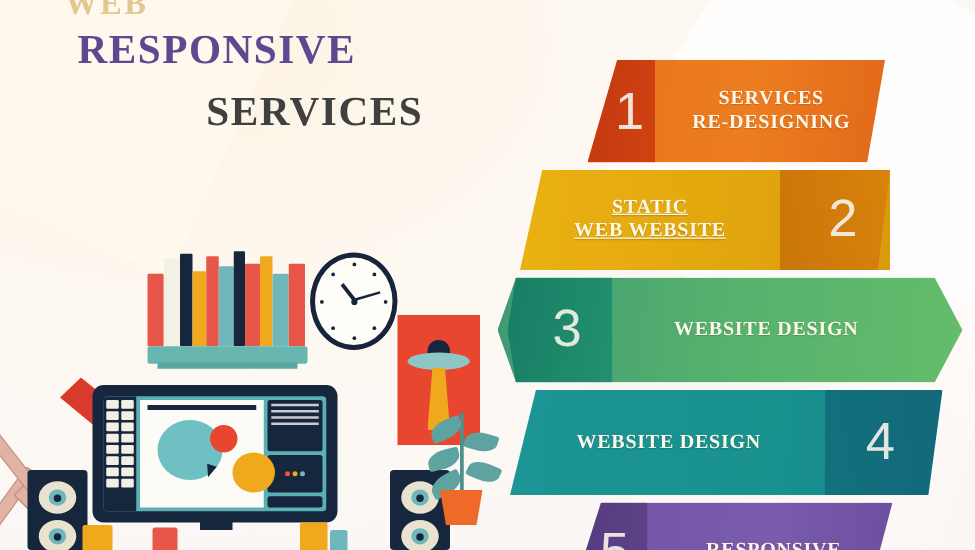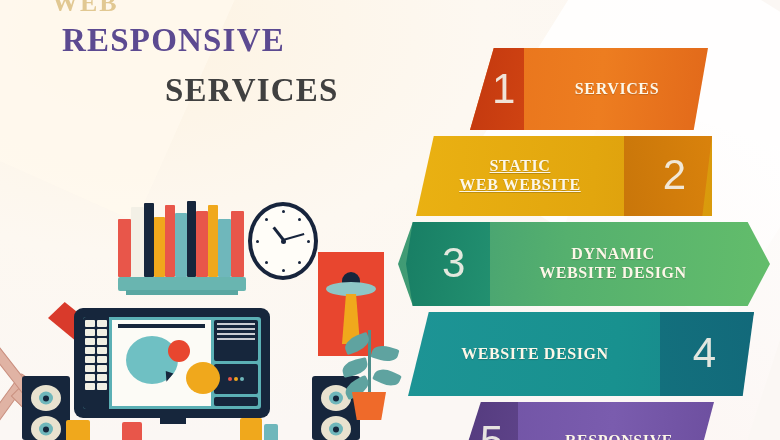--- a/index.html
+++ b/index.html
@@ -339,39 +339,39 @@
   </div>
 
   <div class="funnel">
 
     <div class="band" id="band1">
       <div class="face"></div>
       <div class="side"></div>
       <div class="num">1</div>
       <div class="lbl">
         <div>SERVICES</div>
+        <div>RE-DESIGNING</div>
       </div>
     </div>
 
     <div class="band" id="band2">
       <div class="face"></div>
       <div class="side"></div>
       <div class="num">2</div>
       <div class="lbl">
         <div>STATIC</div>
         <div>WEB WEBSITE</div>
       </div>
     </div>
 
     <div class="band" id="band3">
       <div class="face"></div>
       <div class="side"></div>
       <div class="num">3</div>
       <div class="lbl">
-        <div>DYNAMIC</div>
         <div>WEBSITE DESIGN</div>
       </div>
     </div>
 
     <div class="band" id="band4">
       <div class="face"></div>
       <div class="side"></div>
       <div class="num">4</div>
       <div class="lbl">
         <div>WEBSITE DESIGN</div>

